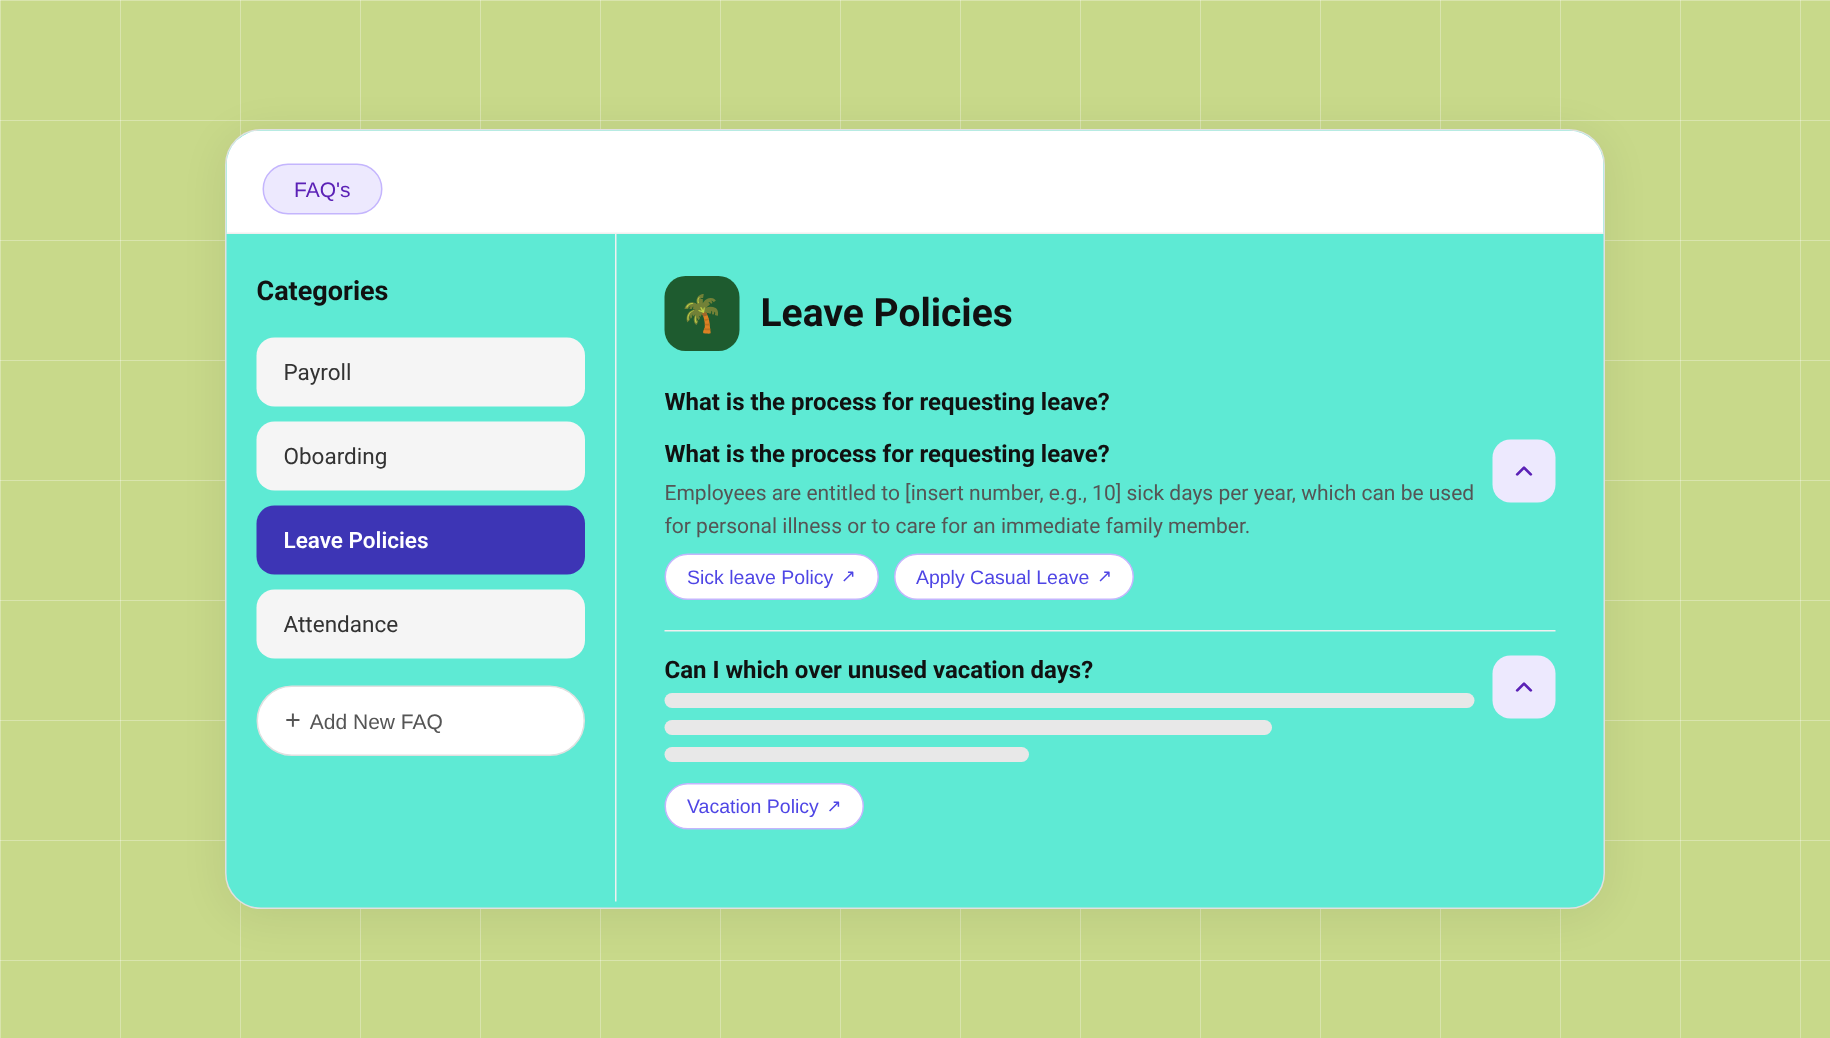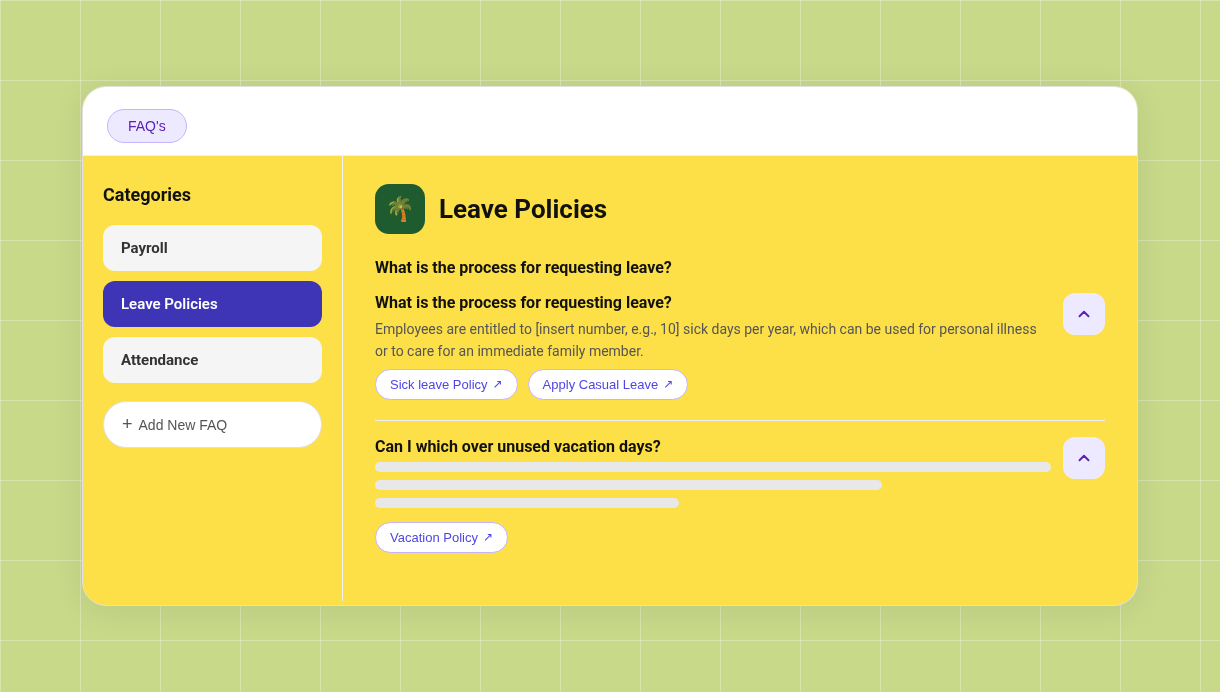--- a/index.html
+++ b/index.html
@@ -13,23 +13,23 @@
         linear-gradient(90deg, rgba(255,255,255,0.3) 1px, transparent 1px);
       background-size: 80px 80px;
       display: flex;
       align-items: center;
       justify-content: center;
       font-family: -apple-system, BlinkMacSystemFont, 'Segoe UI', Roboto, sans-serif;
       overflow: hidden;
     }
 
     .card {
-      background: #fde047;
+      background: #5eead4;
       border-radius: 24px;
-      width: 1056px;
+      width: 920px;
       min-height: 520px;
       border: 1.5px solid #e0e0e0;
       box-shadow: 0 4px 32px rgba(0,0,0,0.08);
       overflow: hidden;
       position: relative;
     }
 
     
     .tab-bar {
       display: flex;
@@ -81,21 +81,21 @@
       margin-bottom: 10px;
     }
 
     .sidebar-item {
       padding: 14px 18px;
       border-radius: 12px;
       font-size: 15px;
       cursor: pointer;
       color: #333;
       background: #f5f5f5;
-      font-weight: 700;
+      font-weight: 400;
     }
 
     .sidebar-item.active {
       background: #3d35b5;
       color: #fff;
       font-weight: 600;
     }
 
     .add-faq-btn {
       display: flex;
@@ -259,20 +259,21 @@
   <div class="tab-bar">
     <button class="tab active">FAQ's</button>
   </div>
 
   <div class="main-layout">
 
     <div class="sidebar">
       <div class="sidebar-title">Categories</div>
 
       <div class="sidebar-item">Payroll</div>
+      <div class="sidebar-item">Oboarding</div>
       <div class="sidebar-item active">Leave Policies</div>
       <div class="sidebar-item">Attendance</div>
 
       <button class="add-faq-btn">
         <span class="plus-icon">+</span>
         <span>Add New FAQ</span>
       </button>
     </div>
 
     <div class="content-area">

